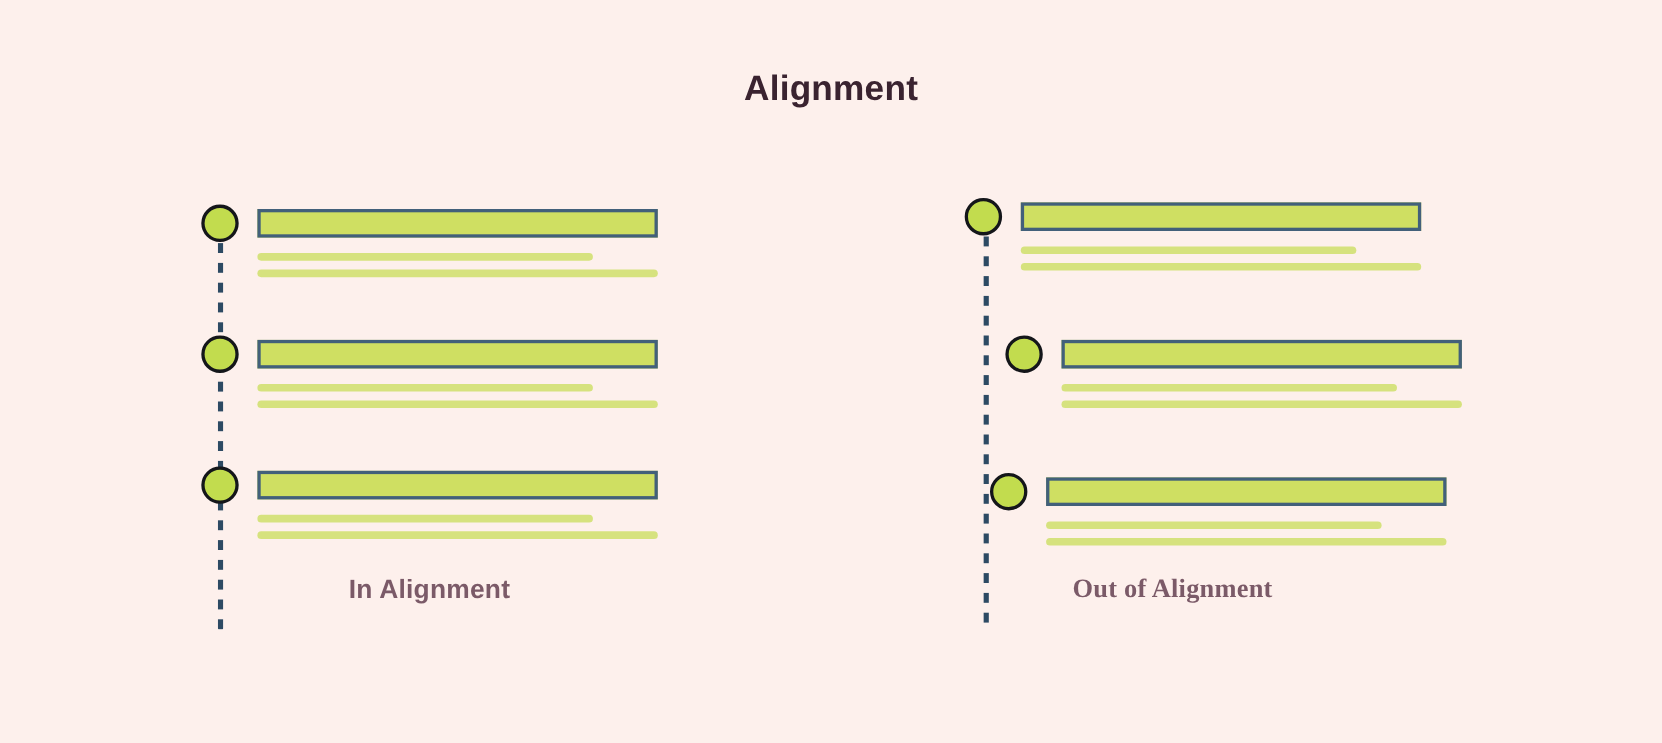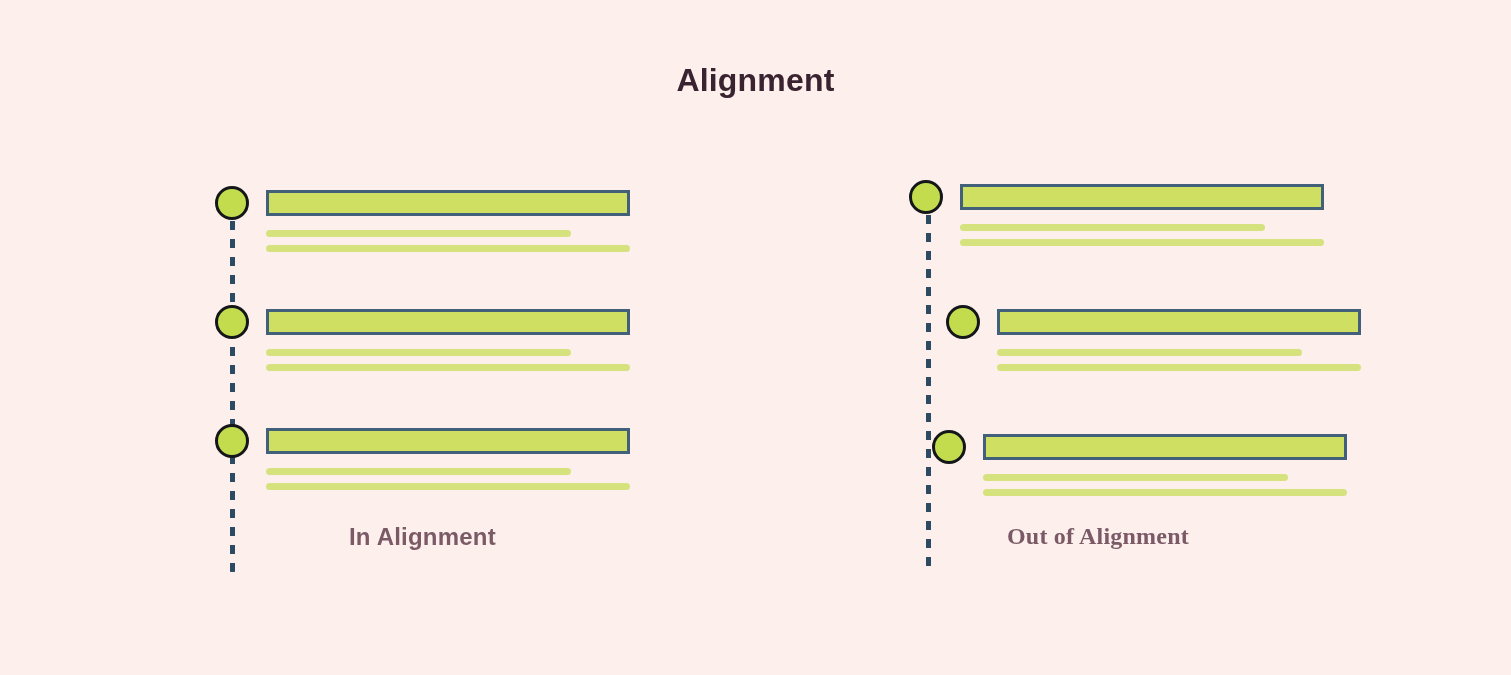--- a/index.html
+++ b/index.html
@@ -26,21 +26,20 @@
     text-align: center;
     font-size: 32px;
     font-weight: bold;
     letter-spacing: 0.2px;
     color: #3a2330;
   }
   .group {
     position: absolute;
     top: 0;
     height: 675px;
-    margin-left: 32px;
   }
   .group-left  { left: 0px;   width: 760px; }
   .group-right { left: 700px; width: 811px; }
 
   .guide {
     position: absolute;
     width: 5px;
     border-radius: 2px;
     background-image: linear-gradient(
        to bottom,

